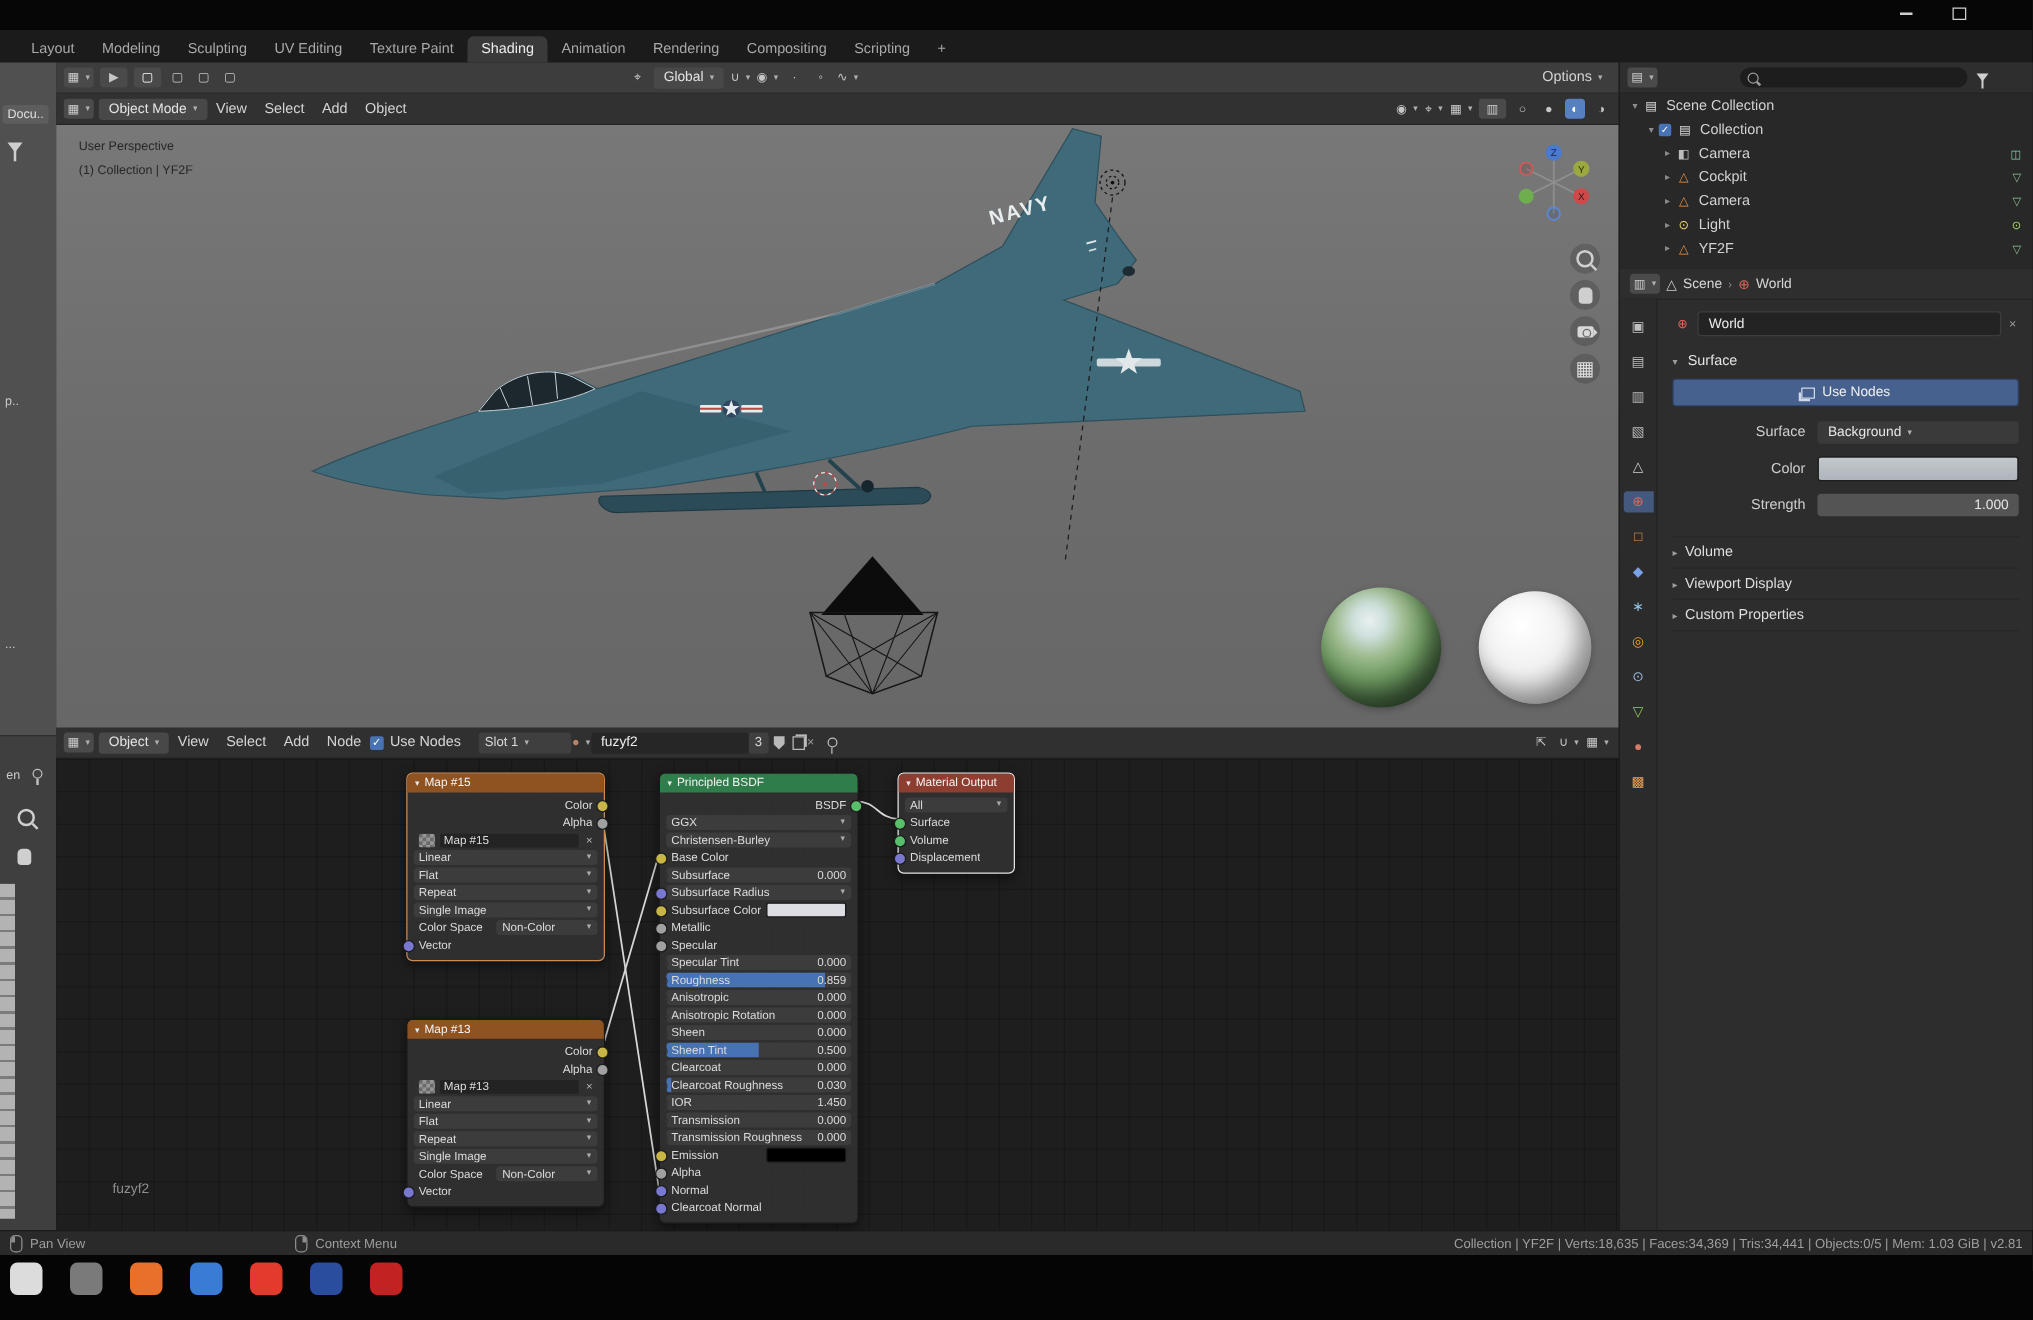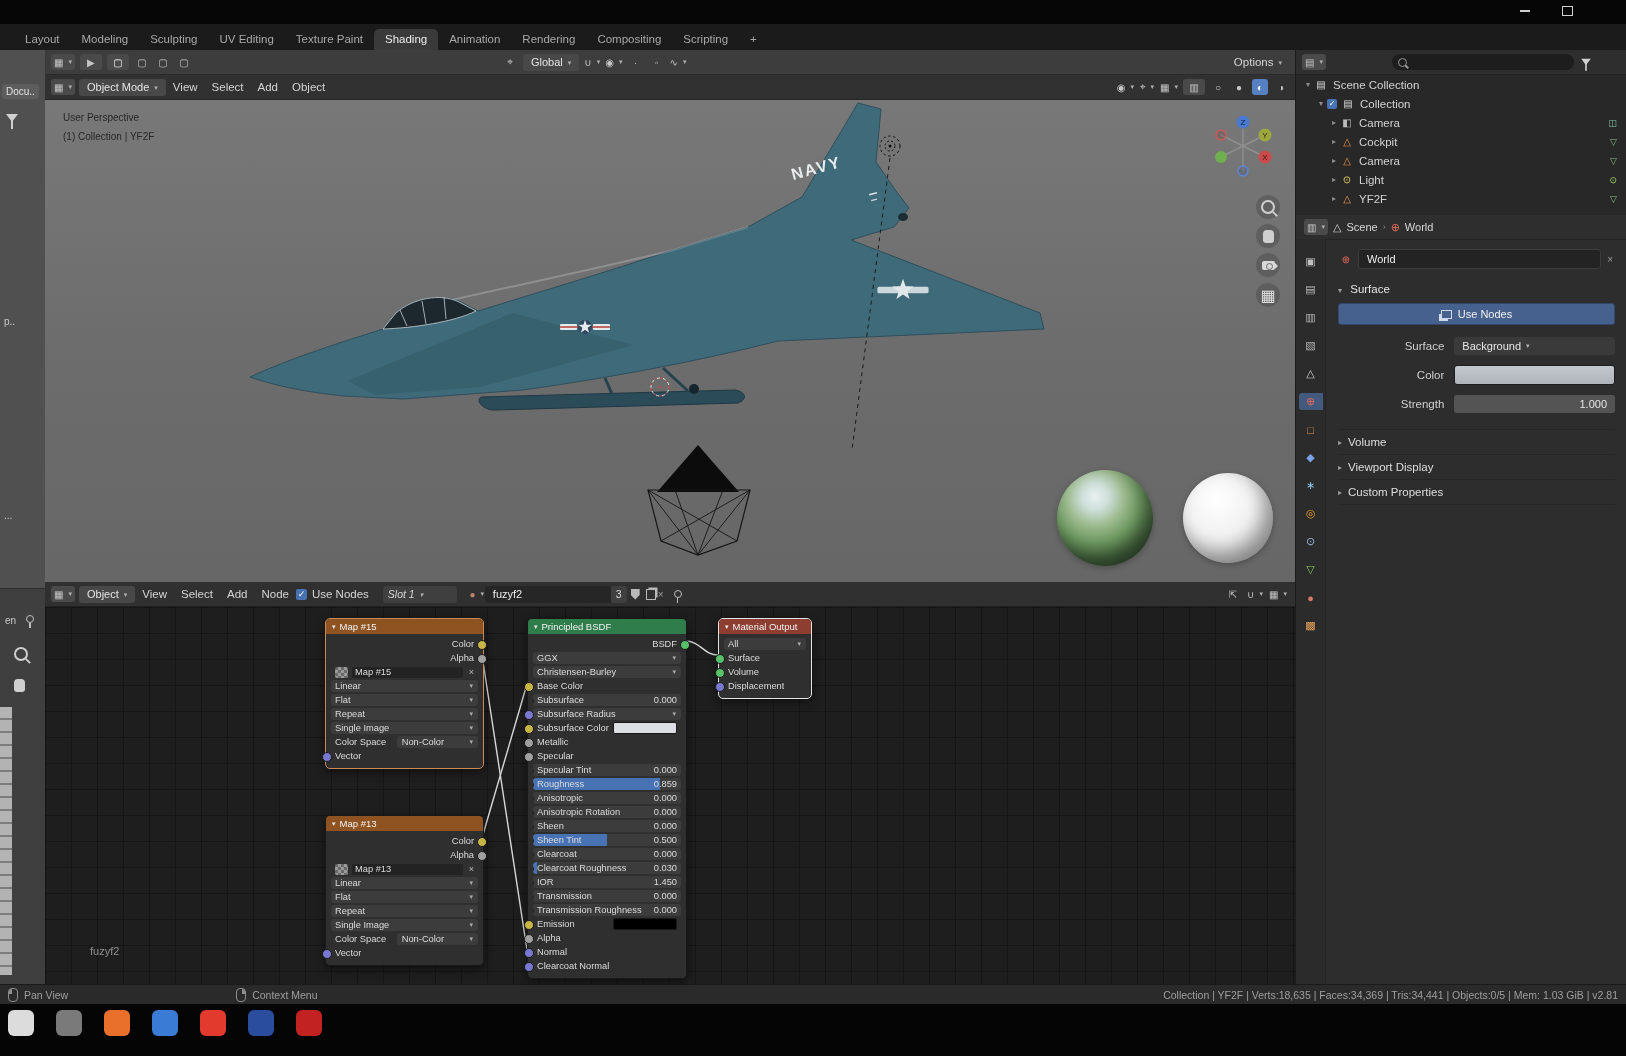--- a/index.html
+++ b/index.html
@@ -390,21 +390,21 @@
           <span class="menu"><span>View</span></span>
 
           <span class="menu"><span>Select</span></span>
 
           <span class="menu"><span>Add</span></span>
 
           <span class="menu"><span>Node</span></span>
         </div>
       <span class="chk"></span>
       <span style="font-size:11.5px;color:#d6d6d6;margin-right:14px;">Use Nodes</span>
-      <span class="small-box dd" style="width:64px;margin-right:12px;font-style:italic;"><span>Slot 1</span></span>
+      <span class="small-box dd" style="width:64px;margin-right:0;"><span>Slot 1</span></span>
       <span class="ic g-sph-s dd" style="color:#b8846a;"></span>
       <span class="name-field">fuzyf2</span>
       <span class="small-box">3</span>
       <span class="shield-ic" style="margin-left:4px;"></span>
       <span class="copy-ic" style="margin-left:6px;"></span>
       <span class="tiny-btn">×</span>
       <span class="ico-pin" style="margin-left:8px;"></span>
       <div style="position:absolute;right:8px;display:flex;gap:6px;">
         <span class="ic">⇱</span>
         <span class="ic g-union dd"></span>

